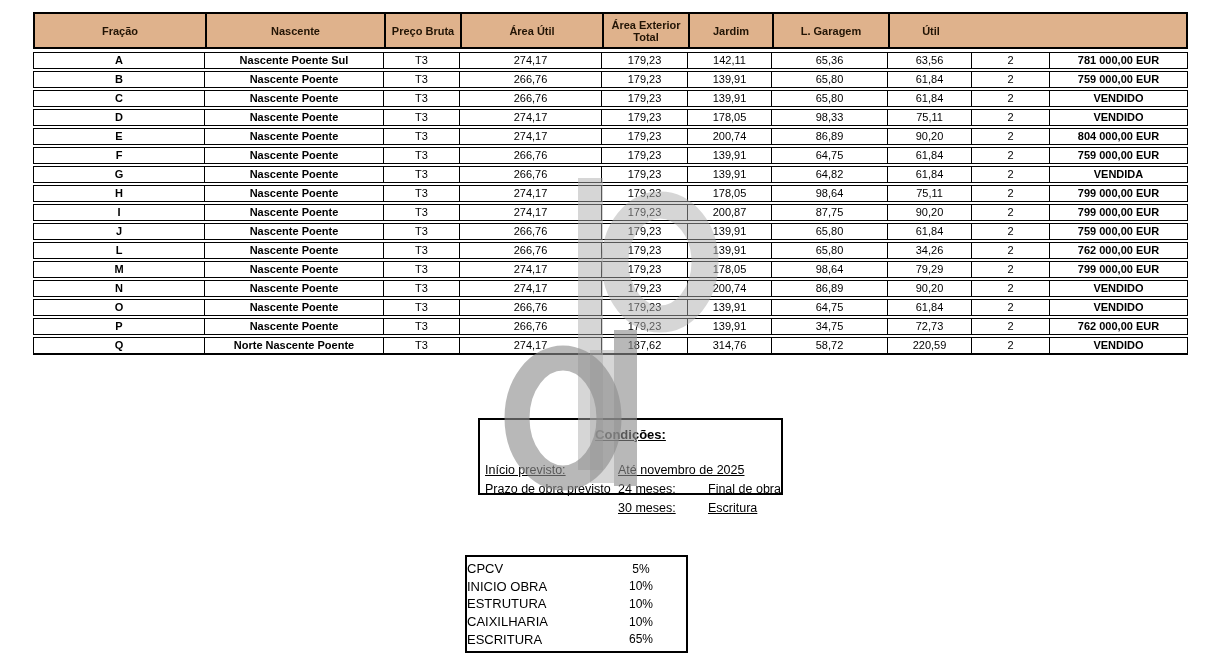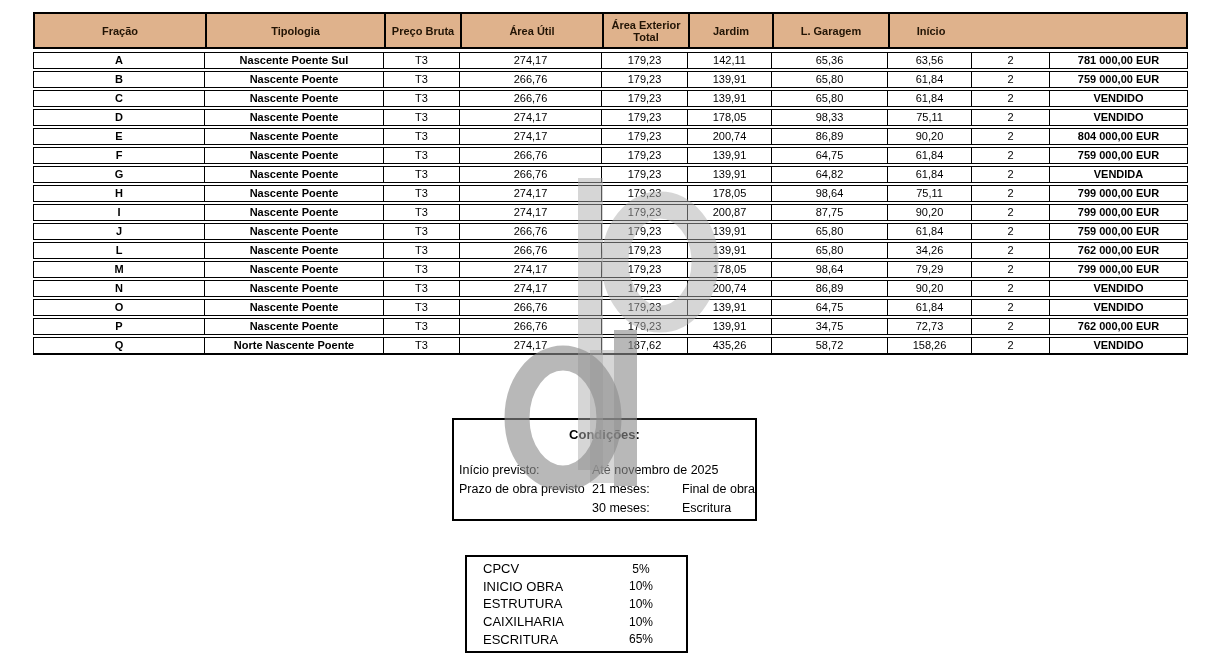--- a/index.html
+++ b/index.html
@@ -19,53 +19,53 @@
 
   .thead{display:grid;grid-template-columns:170px 179px 76px 142px 86px 84px 116px 84px 78px 1fr;
          height:37px;box-sizing:border-box;border:2px solid #000;margin-bottom:3px;
          background:var(--header-bg,#dfb28c);font-weight:bold;}
   .hcell{display:flex;align-items:center;justify-content:center;text-align:center;
          font-size:11px;line-height:12px;border-left:2px solid #000;padding:0 3px;
          color:var(--header-text,#221405);}
   .hcell.c0{border-left:none;}
 
   
-  .cond-box{position:absolute;left:452px;top:418px;width:305px;height:103px;border:2px solid #000;
-            box-sizing:border-box;background:transparent;}
+  .cond-box{position:absolute;left:478px;top:418px;width:305px;height:77px;border:2px solid #000;
+            box-sizing:border-box;background:transparent;text-decoration:underline;}
   .cond-title{text-align:center;font-weight:bold;font-size:13px;margin-top:7px;}
   .cond-grid{display:grid;grid-template-columns:133px 90px auto;margin:21px 0 7px 5px;row-gap:5px;
              font-size:12.5px;white-space:nowrap;}
   .ccell{overflow:visible;line-height:14px;}
 
   
   .pay-box{position:absolute;left:465px;top:555px;width:223px;height:98px;border:2px solid #000;
            box-sizing:border-box;display:flex;flex-direction:column;justify-content:space-around;
            padding:3px 0;}
-  .prow{display:grid;grid-template-columns:1fr 90px;align-items:center;padding-left:16px;}
+  .prow{display:grid;grid-template-columns:1fr 90px;align-items:center;padding-left:0;}
   .plabel{font-size:13px;line-height:1;}
   .pvalue{font-size:12px;line-height:1;text-align:center;}
 
   
   .watermark{position:absolute;left:0;top:0;pointer-events:none;}
 </style>
 </head>
 <body>
 
 <div class="page">
 
   <div class="ptable">
     <div class="thead">
         <div class="hcell c0">Fração</div>
-        <div class="hcell c2">Tipologia</div>
+        <div class="hcell c2">Nascente</div>
         <div class="hcell c3">Preço Bruta</div>
         <div class="hcell c4">Área Útil</div>
         <div class="hcell c5">Área Exterior Total</div>
         <div class="hcell c7">Jardim</div>
         <div class="hcell c8">L. Garagem</div>
-        <div class="hcell c9">Início</div>
+        <div class="hcell c9">Útil</div>
       </div>
     <div>
         <div class="trow">
           <div class="cell c0 bold">A</div>
           <div class="cell c1 bold">Nascente Poente Sul</div>
           <div class="cell c2">T3</div>
           <div class="cell c3">274,17</div>
           <div class="cell c4">179,23</div>
           <div class="cell c5">142,11</div>
           <div class="cell c6">65,36</div>
@@ -240,37 +240,37 @@
           <div class="cell c7">72,73</div>
           <div class="cell c8">2</div>
           <div class="cell c9 bold">762 000,00 EUR</div>
         </div>
         <div class="trow">
           <div class="cell c0 bold">Q</div>
           <div class="cell c1 bold">Norte Nascente Poente</div>
           <div class="cell c2">T3</div>
           <div class="cell c3">274,17</div>
           <div class="cell c4">187,62</div>
-          <div class="cell c5">435,26</div>
+          <div class="cell c5">314,76</div>
           <div class="cell c6">58,72</div>
-          <div class="cell c7">158,26</div>
+          <div class="cell c7">220,59</div>
           <div class="cell c8">2</div>
           <div class="cell c9 bold">VENDIDO</div>
         </div>
       </div>
   </div>
 
   <div class="cond-box">
     <div class="cond-title">Condições:</div>
     <div class="cond-grid">
         <div class="ccell cc0">Início previsto:</div>
         <div class="ccell cc1">Até novembro de 2025</div>
         <div class="ccell cc2"></div>
         <div class="ccell cc0">Prazo de obra previsto</div>
-        <div class="ccell cc1">21 meses:</div>
+        <div class="ccell cc1">24 meses:</div>
         <div class="ccell cc2">Final de obra</div>
         <div class="ccell cc0"></div>
         <div class="ccell cc1">30 meses:</div>
         <div class="ccell cc2">Escritura</div>
       </div>
   </div>
 
   <div class="pay-box">
     <div style="display:flex;flex-direction:column;justify-content:space-around;height:100%;">
         <div class="prow">

